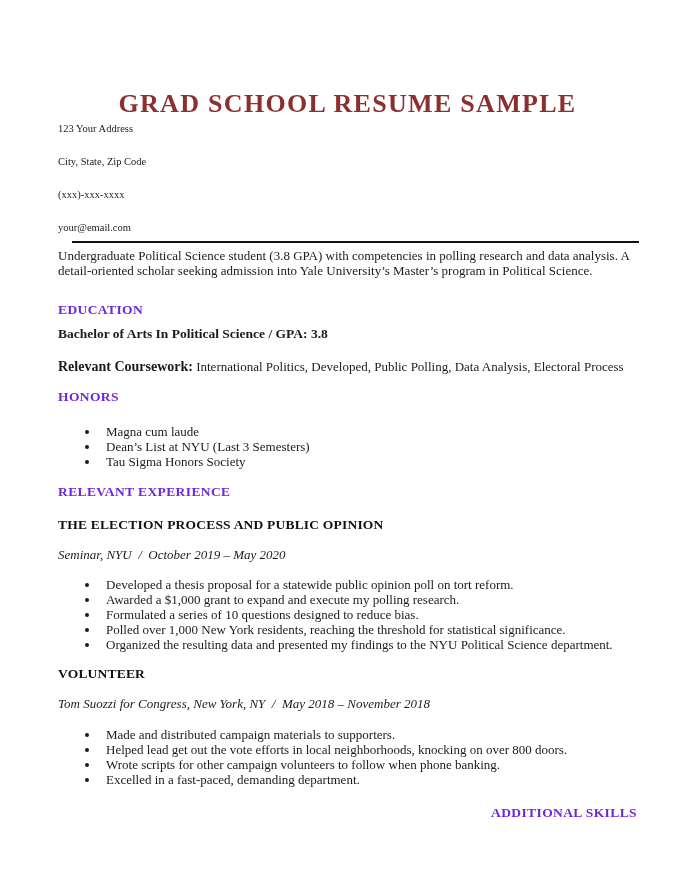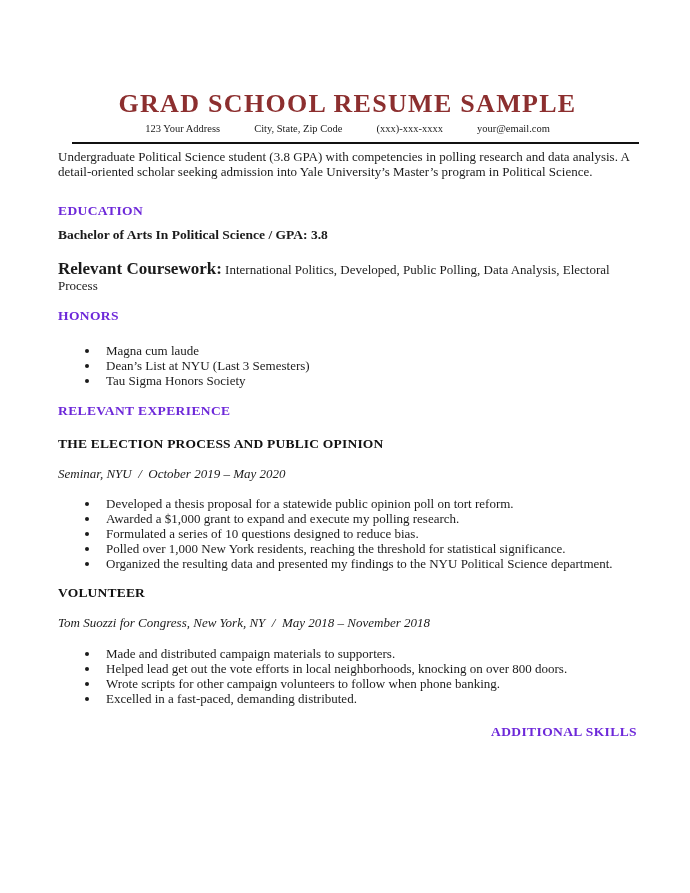--- a/index.html
+++ b/index.html
@@ -26,25 +26,26 @@
     text-align: center;
     font-size: 26px;
     line-height: 1.1;
     font-weight: bold;
     letter-spacing: 1.3px;
     color: #8c2f2f;
   }
   .contact-line {
     margin-top: 3px;
     display: flex;
-    justify-content: center;
-    gap: 34px;
+    justify-content: flex-end;
+    gap: 20px;
     font-size: 10.5px;
     line-height: 1.25;
     color: #1b1b1b;
+    flex-direction: column;
   }
   .header-divider {
     border: none;
     border-top: 2px solid #111111;
     margin: 7px -2px 0 14px;
   }
   .summary {
     margin: 6px 0 0 0;
   }
   h2.section-heading {
@@ -65,21 +66,21 @@
     font-size: 13.5px;
   }
   .italic-line {
     margin: 9px 0 0 0;
     font-style: italic;
     white-space: pre-wrap;
   }
   .coursework-line {
     margin: 17px 0 0 0;
   }
-  .coursework-line strong { font-size: 17px; }
+  .coursework-line strong { font-size: 14px; }
   ul.bullet-list {
     margin: 0;
     padding: 0 0 0 42px;
     list-style: disc outside;
   }
   ul.bullet-list li {
     line-height: 15px;
     padding-left: 6px;
   }
   ul.honors-list     { margin-top: 19px; }
@@ -151,21 +152,21 @@
       </ul>
     </div>
 
     <div>
       <h3 class="entry-title t-volunteer">VOLUNTEER</h3>
       <p class="entry-meta">Tom Suozzi for Congress, New York, NY  /  May 2018 – November 2018</p>
       <ul class="bullet-list vol-list">
         <li>Made and distributed campaign materials to supporters.</li>
         <li>Helped lead get out the vote efforts in local neighborhoods, knocking on over 800 doors.</li>
         <li>Wrote scripts for other campaign volunteers to follow when phone banking.</li>
-        <li>Excelled in a fast-paced, demanding distributed.</li>
+        <li>Excelled in a fast-paced, demanding department.</li>
       </ul>
     </div>
   </section>
 
   <section>
     <h2 class="section-heading h-skills">ADDITIONAL SKILLS</h2>
   </section>
 
 </div>
 

